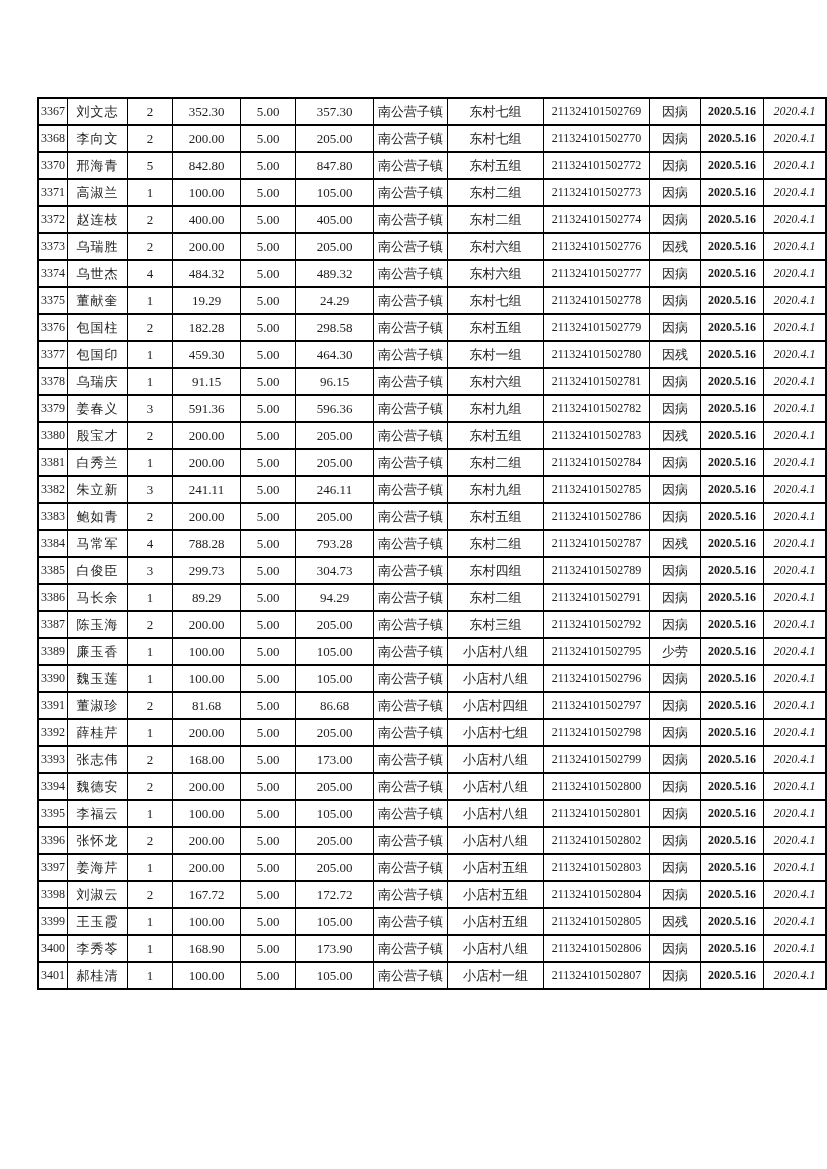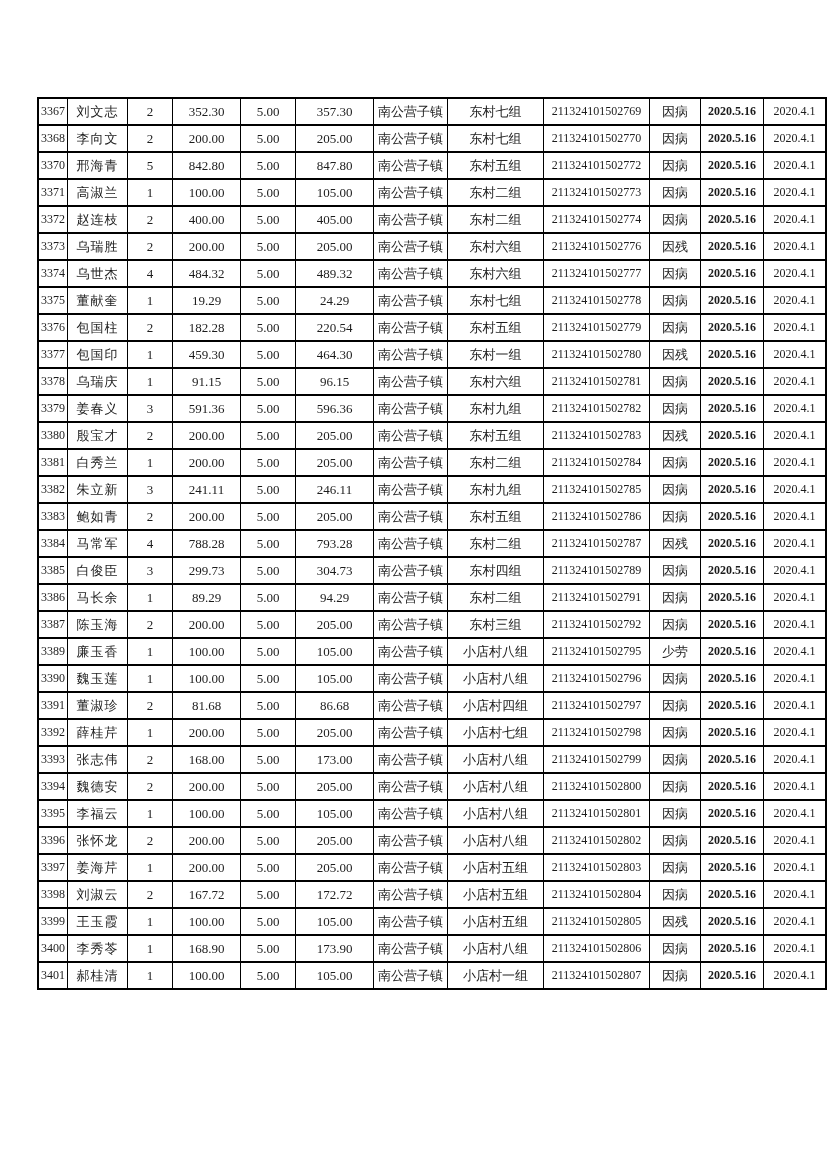--- a/index.html
+++ b/index.html
@@ -46,21 +46,21 @@
   table.roster td:nth-child(2)  { width: 59px;  letter-spacing: 1px; }
   table.roster td:nth-child(3)  { width: 44px;  }
   table.roster td:nth-child(4)  { width: 67px;  }
   table.roster td:nth-child(5)  { width: 54px;  }
   table.roster td:nth-child(6)  { width: 77px;  }
   table.roster td:nth-child(7)  { width: 73px;  }
   table.roster td:nth-child(8)  { width: 95px;  }
   table.roster td:nth-child(9)  { width: 105px; font-size: 12px; }
   table.roster td:nth-child(10) { width: 50px;  }
   table.roster td:nth-child(11) { width: 62px;  font-size: 12px; font-weight: bold; }
-  table.roster td:nth-child(12) { width: 61px;  font-size: 12px; }
+  table.roster td:nth-child(12) { width: 61px;  font-size: 12px; font-style: italic; }
 </style>
 </head>
 <body>
 
 <div class="sheet">
   <table class="roster">
     <tbody>
         <tr>
           <td>3367</td>
           <td>刘文志</td>
@@ -172,21 +172,21 @@
           <td>因病</td>
           <td>2020.5.16</td>
           <td>2020.4.1</td>
         </tr>
         <tr>
           <td>3376</td>
           <td>包国柱</td>
           <td>2</td>
           <td>182.28</td>
           <td>5.00</td>
-          <td>220.54</td>
+          <td>298.58</td>
           <td>南公营子镇</td>
           <td>东村五组</td>
           <td>211324101502779</td>
           <td>因病</td>
           <td>2020.5.16</td>
           <td>2020.4.1</td>
         </tr>
         <tr>
           <td>3377</td>
           <td>包国印</td>

